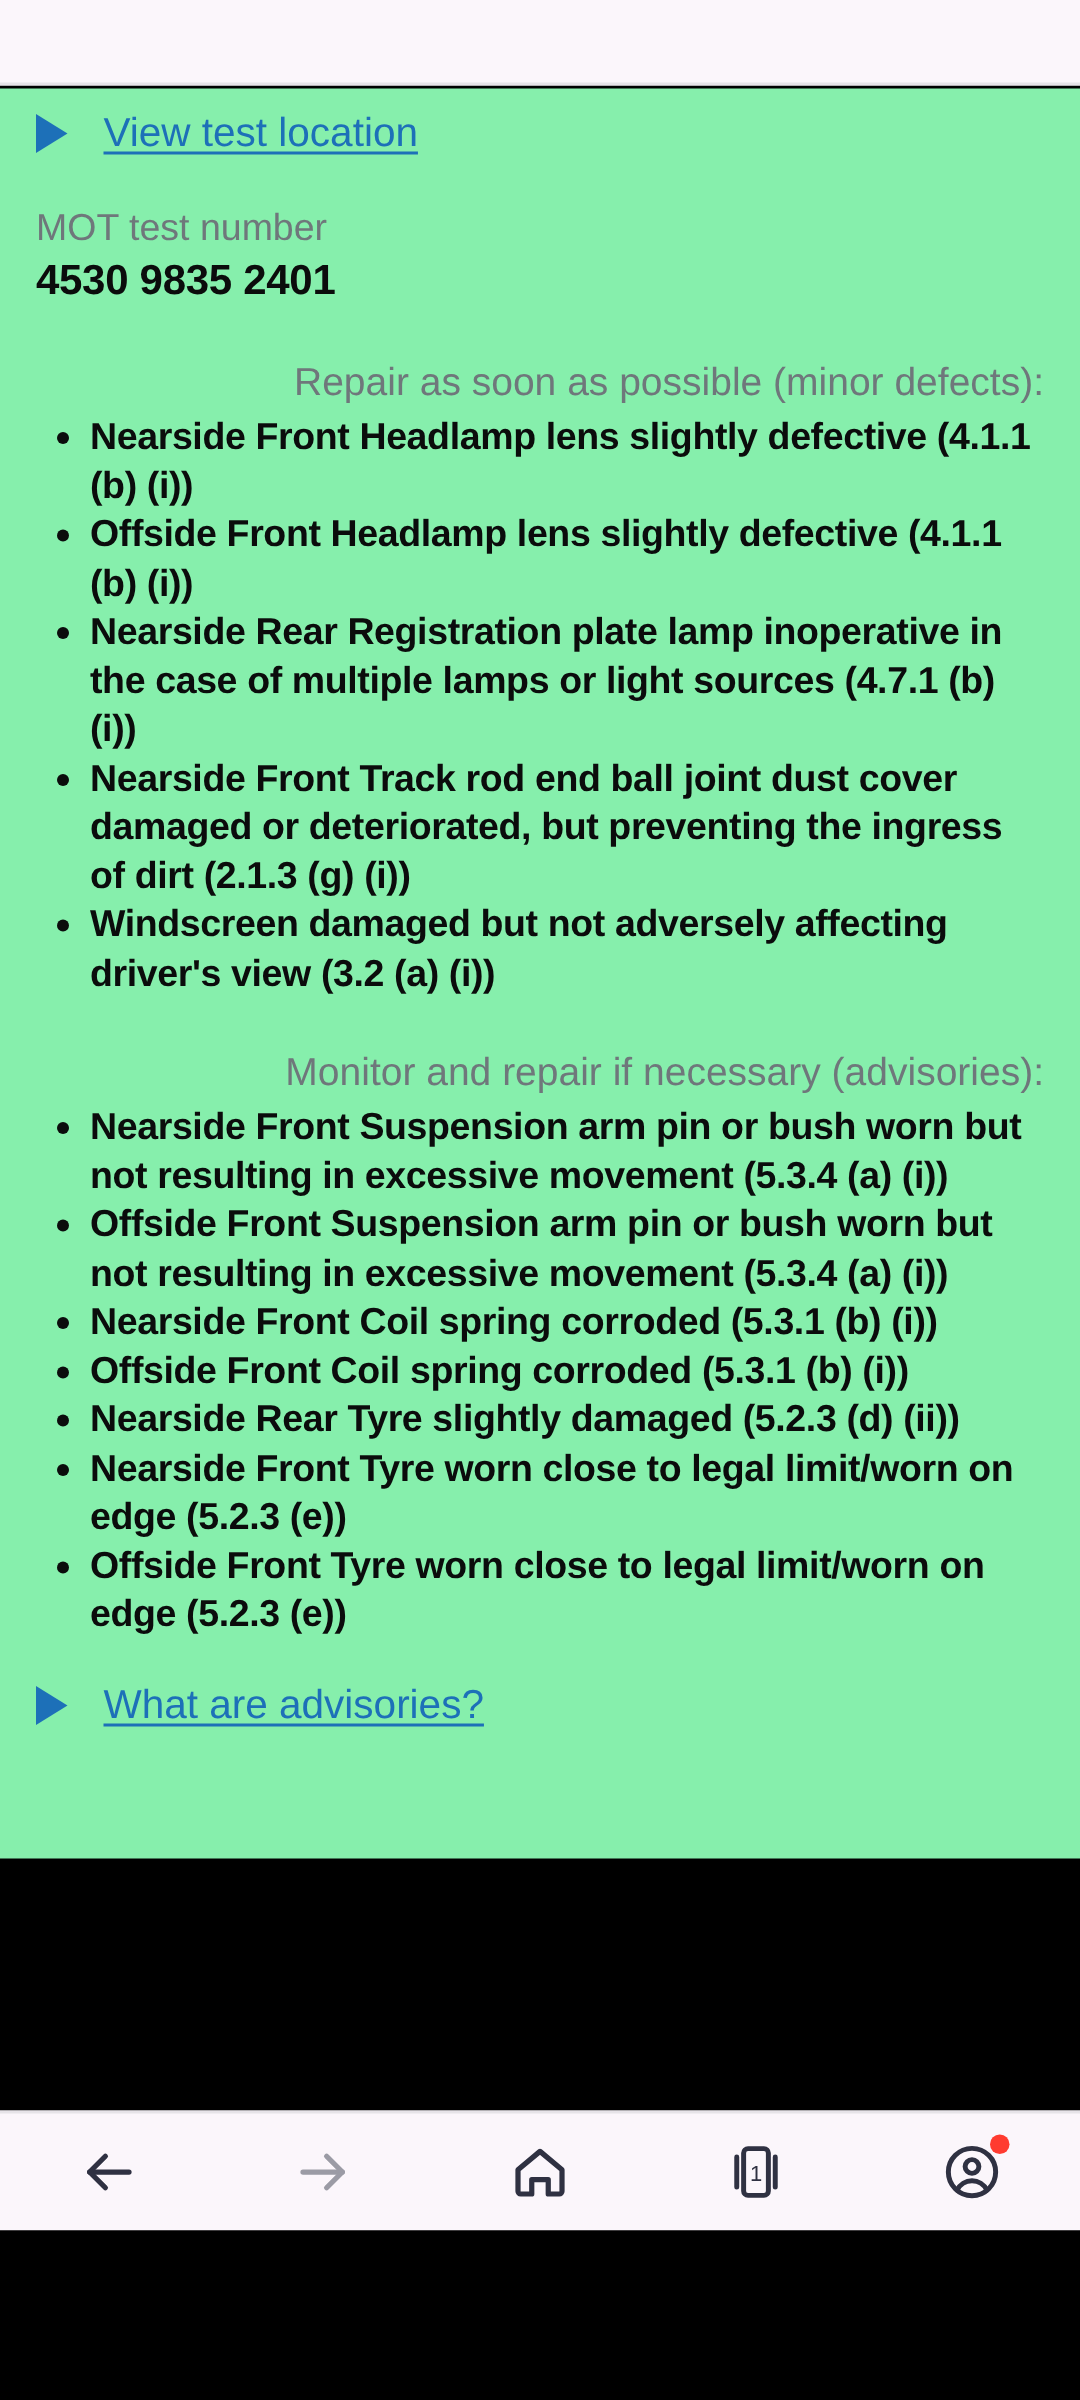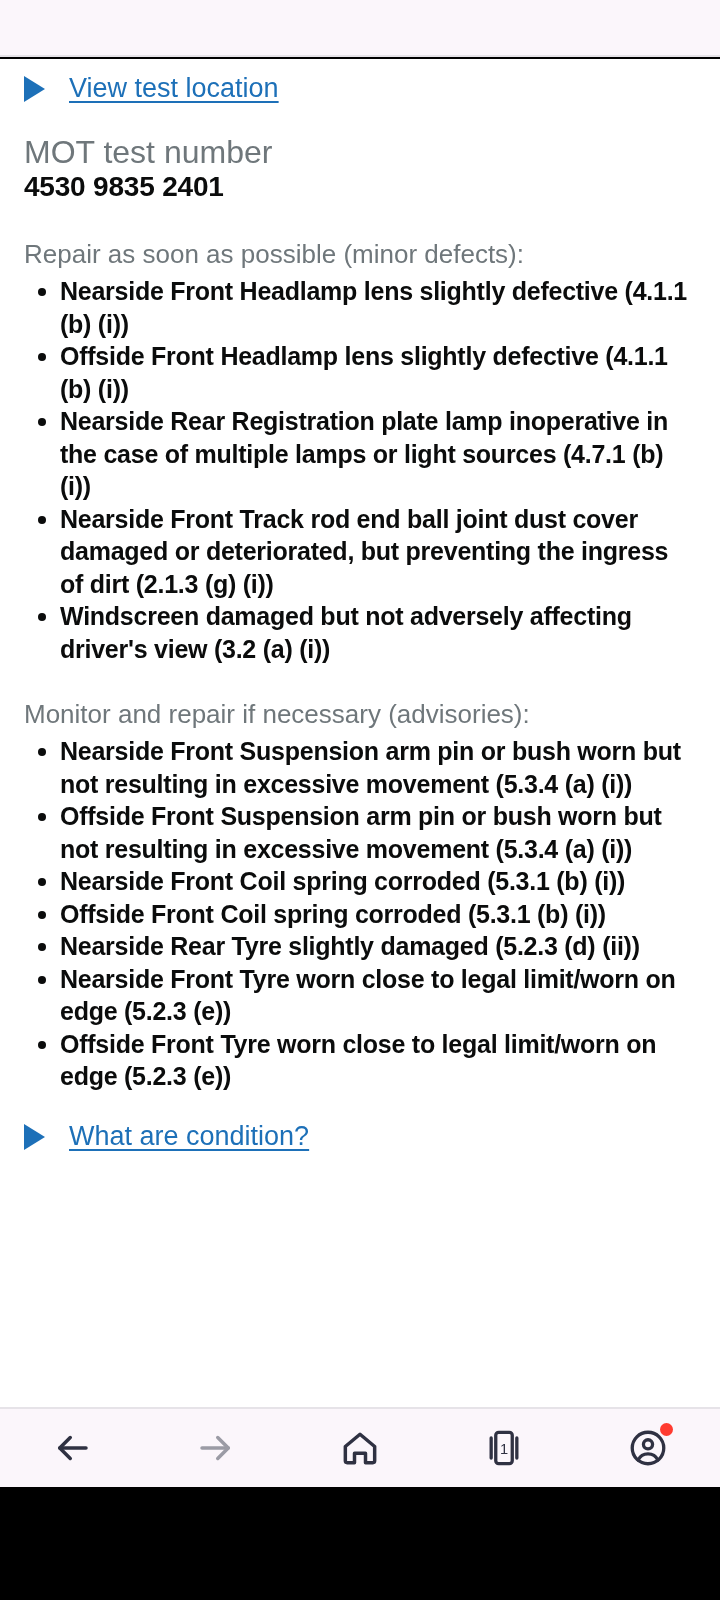--- a/index.html
+++ b/index.html
@@ -20,22 +20,22 @@
   .chrome-top {
     position: absolute; top: 0; left: 0;
     width: 720px; height: 57px;
     background: #fbf6fb;
     border-bottom: 2px solid #e6e3e8;
   }
 
   
   .viewport {
     position: absolute; top: 59px; left: 0;
-    width: 720px; height: 1348px;
-    background: #ffffff;
+    width: 720px; height: 1180px;
+    background: #86efac;
     overflow: hidden;
   }
   .page {
     padding: 0 24px;
   }
 
   
   .details-row {
     display: flex;
     align-items: flex-start;
@@ -54,41 +54,42 @@
     font-size: 27px;
     line-height: 38px;
     color: #1d70b8;
     text-decoration: underline;
     text-underline-offset: 4px;
     text-decoration-thickness: 2px;
     font-weight: 400;
   }
 
   .label {
-    font-size: 32px;
+    font-size: 25px;
     line-height: 34px;
     color: #6f777b;
     font-weight: 400;
   }
   .value {
     font-size: 28px;
     line-height: 36px;
     color: #0b0c0c;
     font-weight: 700;
     letter-spacing: -0.2px;
   }
 
   .block { margin-top: 28px; }
 
   .section-head {
     font-size: 26px;
     line-height: 34px;
     color: #6f777b;
     font-weight: 400;
     margin-top: 32px;
+    text-align: right;
   }
 
   ul.defect-list {
     list-style: none;
     margin: 4px 0 0 0;
     padding: 0;
   }
   ul.defect-list li {
     position: relative;
     padding-left: 36px;
@@ -171,21 +172,21 @@
           <li>Offside Front Suspension arm pin or bush worn but not resulting in excessive movement (5.3.4 (a) (i))</li>
           <li>Nearside Front Coil spring corroded (5.3.1 (b) (i))</li>
           <li>Offside Front Coil spring corroded (5.3.1 (b) (i))</li>
           <li>Nearside Rear Tyre slightly damaged (5.2.3 (d) (ii))</li>
           <li>Nearside Front Tyre worn close to legal limit/worn on edge (5.2.3 (e))</li>
           <li>Offside Front Tyre worn close to legal limit/worn on edge (5.2.3 (e))</li>
         </ul>
 
       <div class="details-row" style="padding-top:24px;">
         <span class="details-marker"></span>
-        <span class="details-link">What are condition?</span>
+        <span class="details-link">What are advisories?</span>
       </div>
 
     </div>
   </div>
 
   <div class="chrome-bottom">
 
     <div class="navbtn">
       <svg width="42" height="42" viewBox="0 0 24 24" fill="none" stroke="#2f3142" stroke-width="2" stroke-linecap="round" stroke-linejoin="round">
         <line x1="20" y1="12" x2="5" y2="12"></line>

